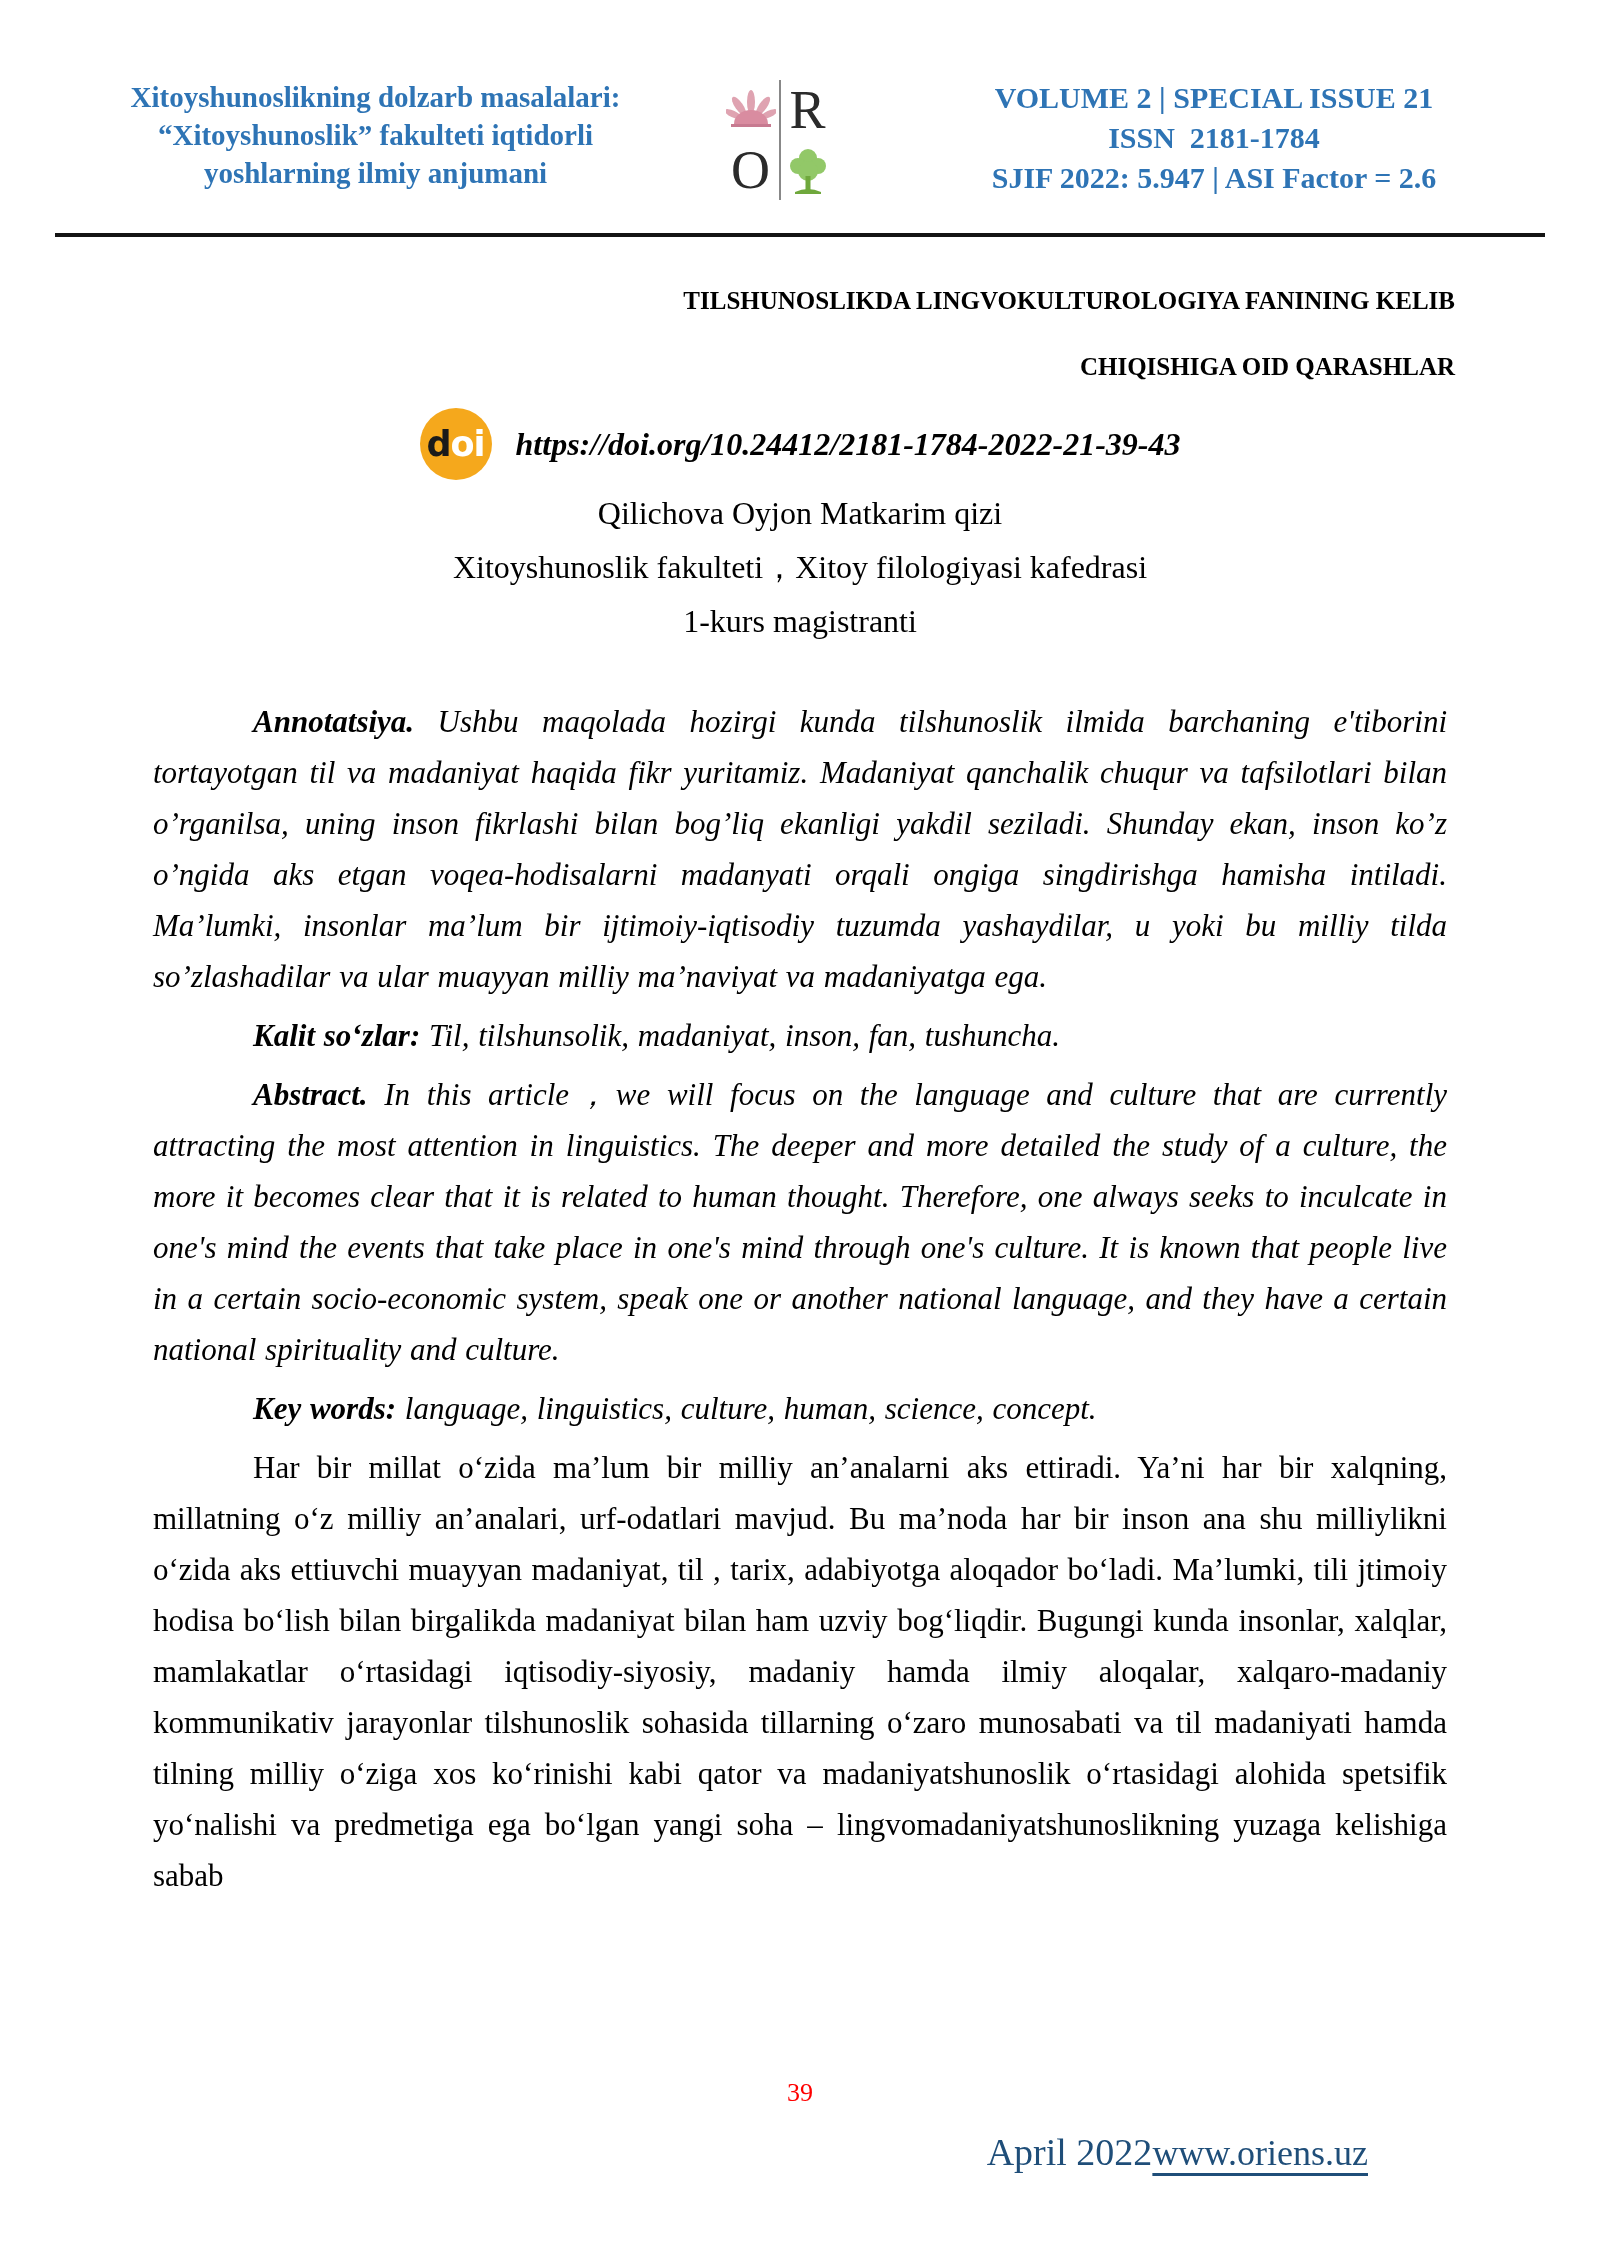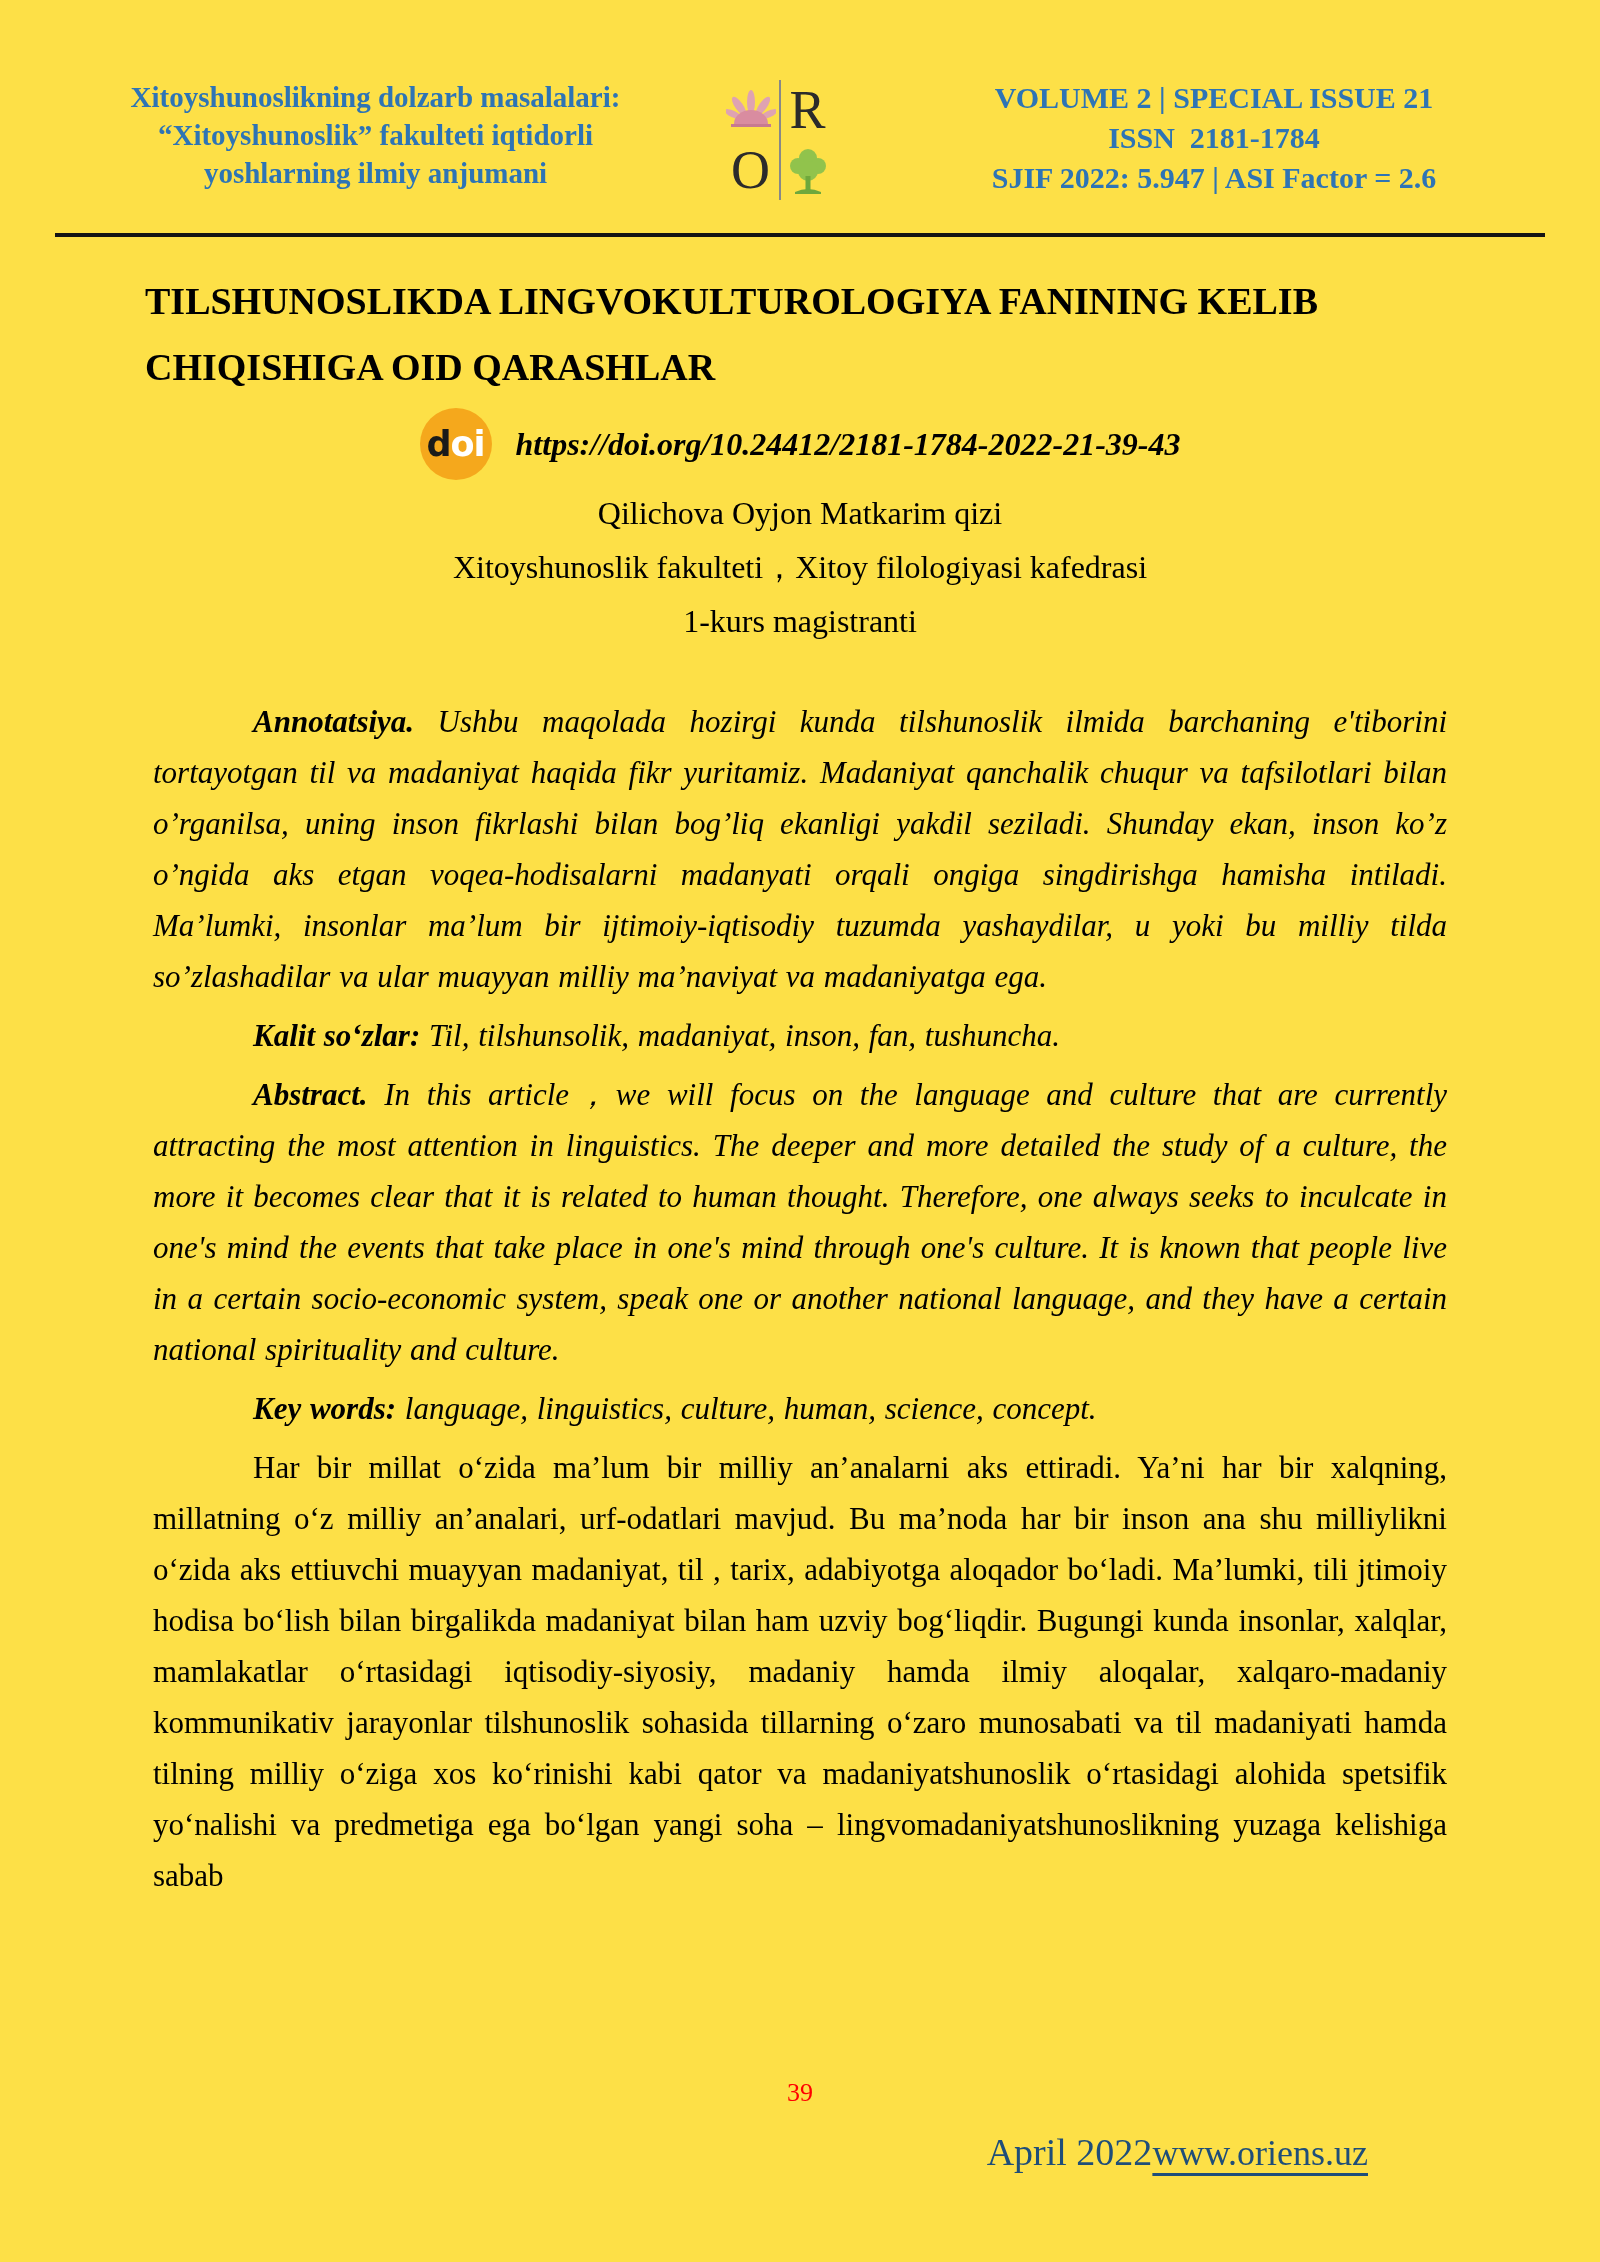--- a/index.html
+++ b/index.html
@@ -8,21 +8,21 @@
     --page-number-red:#FF0000;
     --doi-orange:#F5A81C;
     --logo-pink:#DFA3B1;
     --logo-green:#7FBF4E;
   }
   html,body{margin:0;padding:0;background:#e9e9e9;}
   .page{
     position:relative;
     width:1600px;height:2262px;
     margin:0 auto;
-    background:#fde047;
+    background:#ffffff;
     font-family:"Liberation Serif","DejaVu Serif",serif;
     color:#000;
     overflow:hidden;
   }
   
   .header{
     position:absolute;top:78px;left:88px;right:66px;
     display:flex;justify-content:space-between;align-items:flex-start;
   }
   .header-block{
@@ -47,22 +47,22 @@
   .rule{
     position:absolute;top:233px;left:55px;right:55px;
     border:none;border-top:4px solid #141414;margin:0;
   }
   
   .main{
     position:absolute;top:252px;left:145px;width:1310px;
   }
   .title{
     margin:16px 0 0 0;
-    text-align:left;
-    font-size:38px;font-weight:bold;line-height:66px;
+    text-align:right;
+    font-size:25px;font-weight:bold;line-height:66px;
   }
   .doi-row{
     display:flex;align-items:center;justify-content:center;
     gap:24px;height:80px;margin-top:4px;
   }
   .doi-badge{
     width:72px;height:72px;border-radius:50%;
     background:var(--doi-orange);
     display:flex;align-items:center;justify-content:center;
     font-family:"DejaVu Sans","Liberation Sans",sans-serif;

